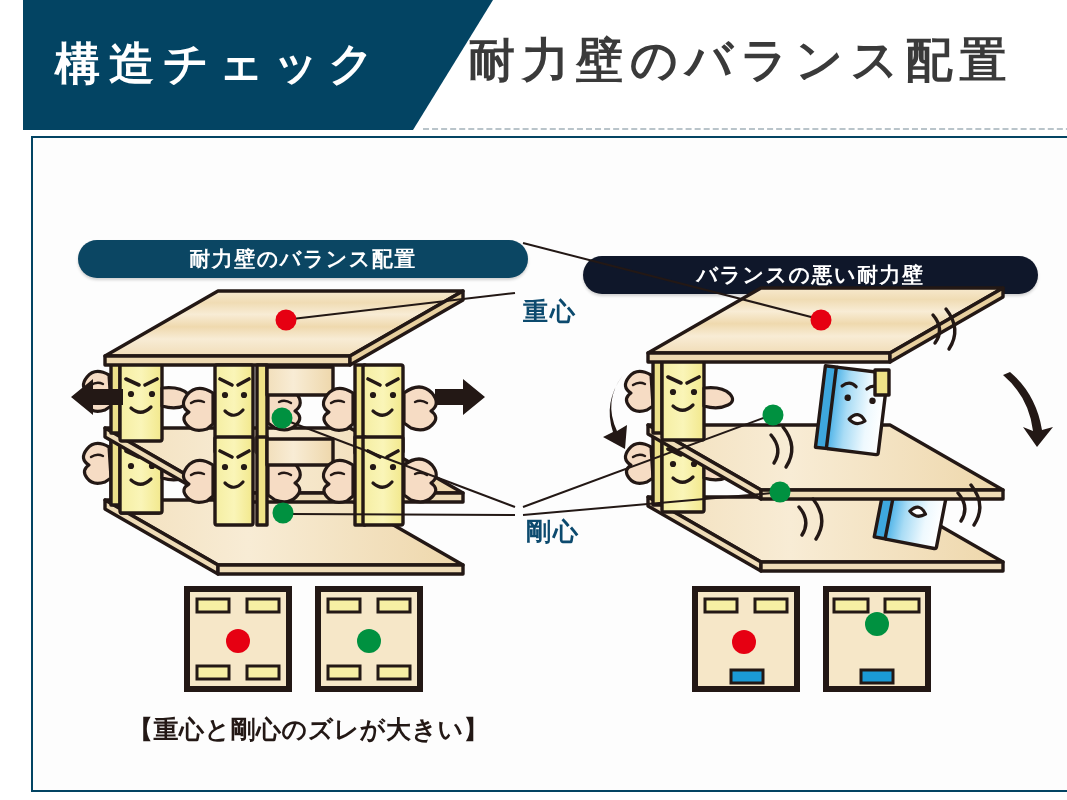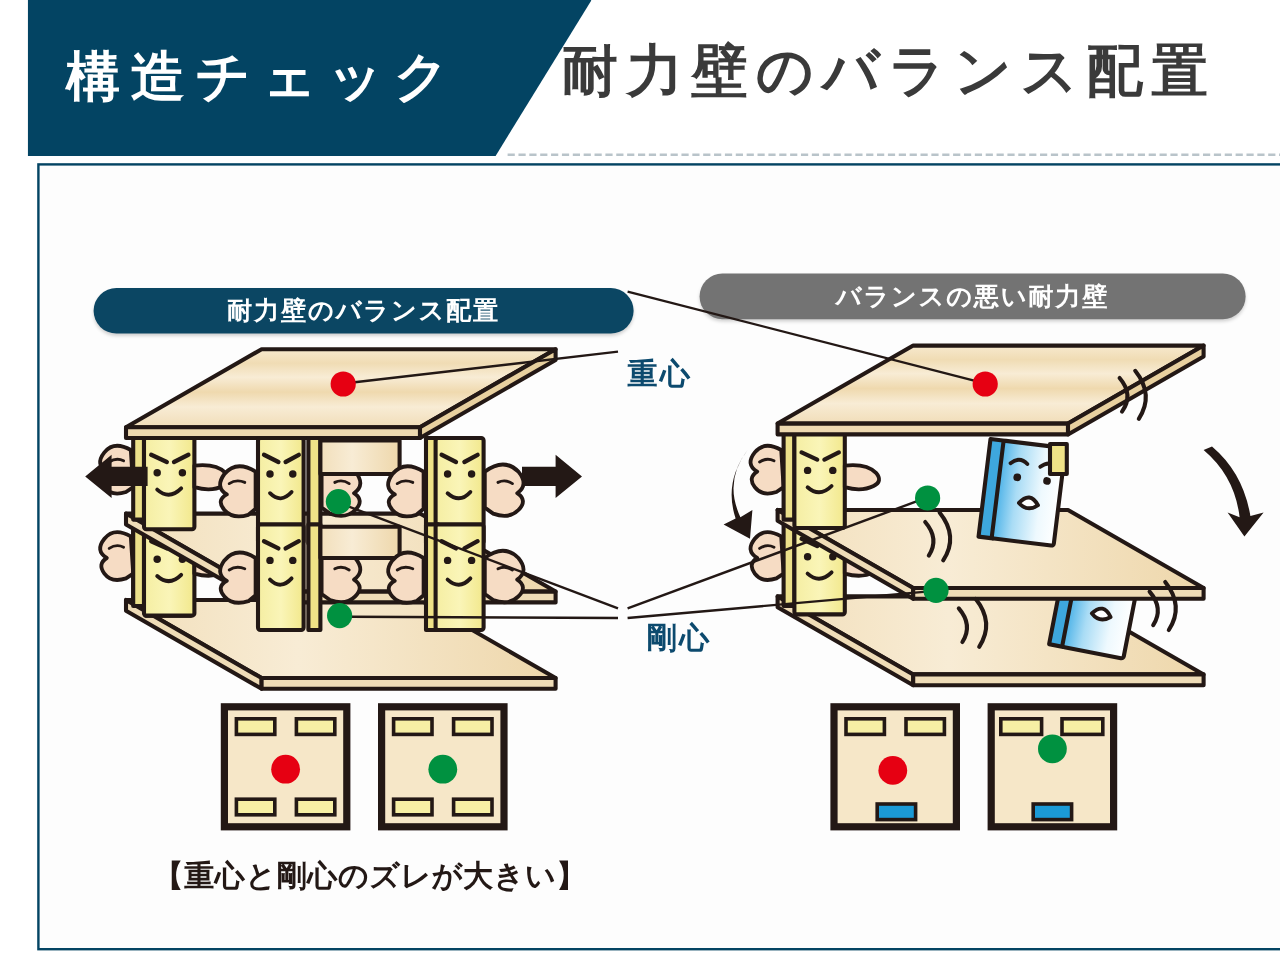--- a/index.html
+++ b/index.html
@@ -45,29 +45,29 @@
   }
 
   
   .pill{
     position:absolute;height:38px;border-radius:19px;
     display:flex;align-items:center;justify-content:center;
     color:#ffffff;font-size:21px;font-weight:bold;letter-spacing:1.5px;
     box-shadow:0 2px 3px rgba(0,0,0,.18);
   }
   .pill-good{left:55px;top:240px;width:450px;background:#0b4663;}
-  .pill-bad{left:560px;top:228px;width:455px;background:#737373;}
+  .pill-bad{left:560px;top:256px;width:455px;background:#0f172a;}
 
   
   .lbl{
     position:absolute;color:#0c4a6e;font-weight:bold;
     font-size:25px;letter-spacing:2px;white-space:nowrap;
   }
   .lbl-juushin{left:500px;top:295px;}
-  .lbl-goushin{left:516px;top:515px;}
+  .lbl-goushin{left:503px;top:515px;}
 
   .caption{
     position:absolute;color:#231815;font-weight:bold;
     font-size:25px;letter-spacing:.5px;white-space:nowrap;text-align:center;
   }
   .cap-left{left:105px;top:713px;width:350px;}
   .cap-right{left:617px;top:713px;width:350px;}
 
   
   .scene{position:absolute;}

